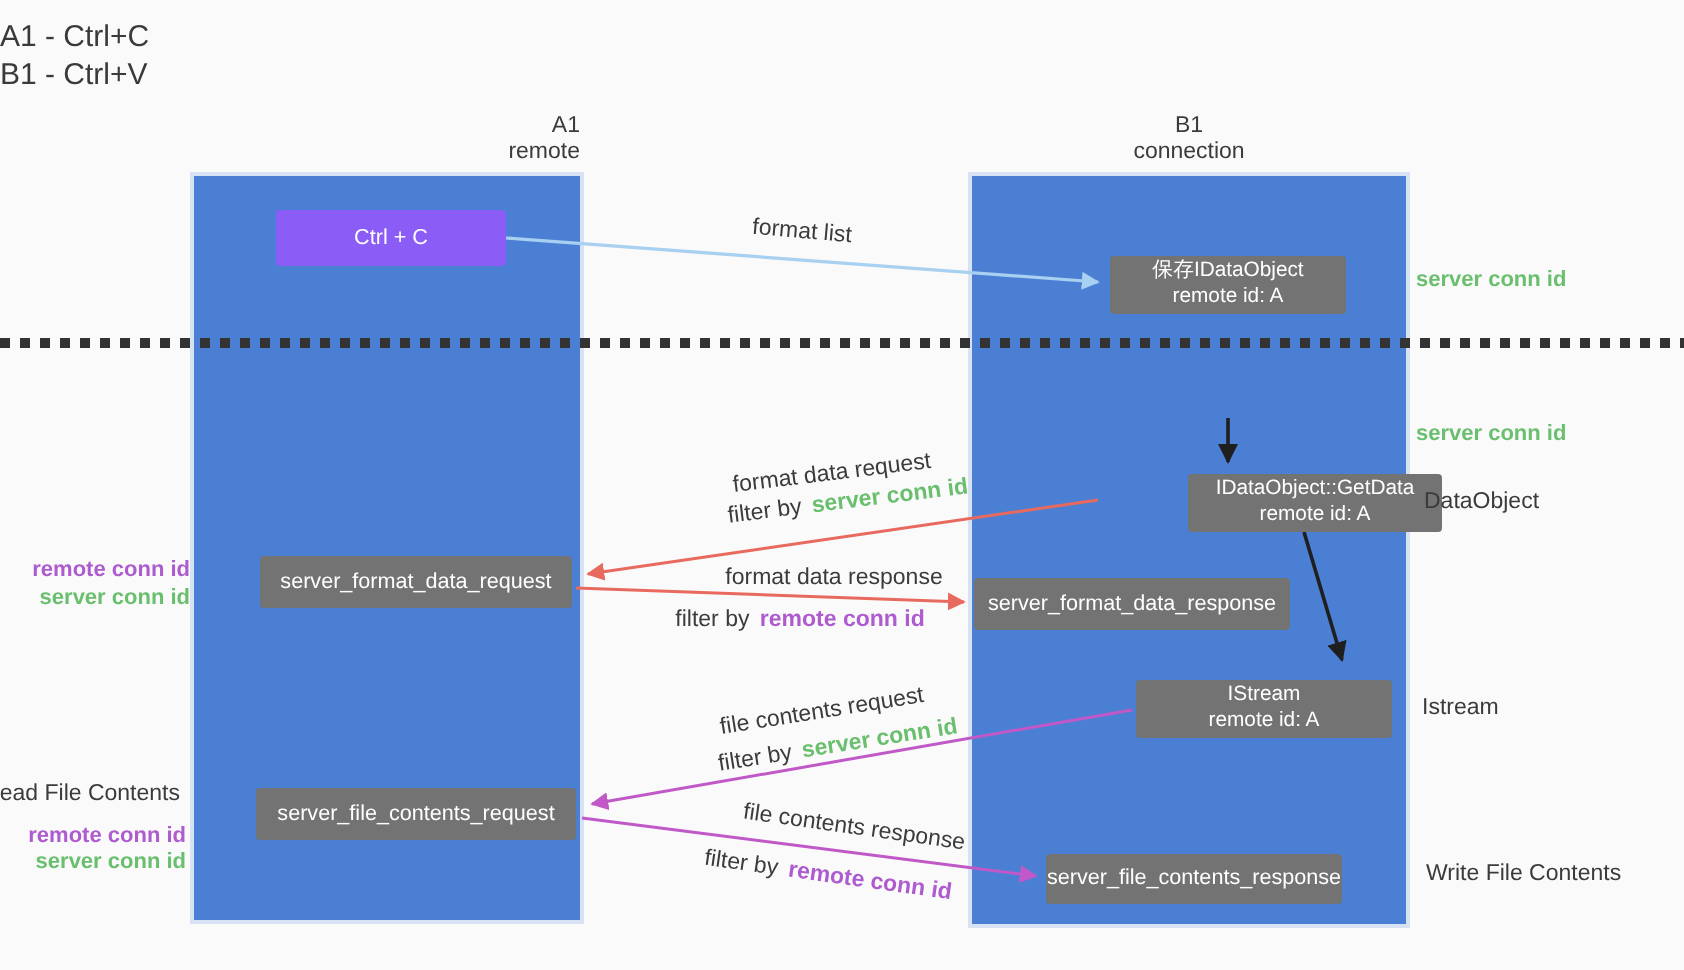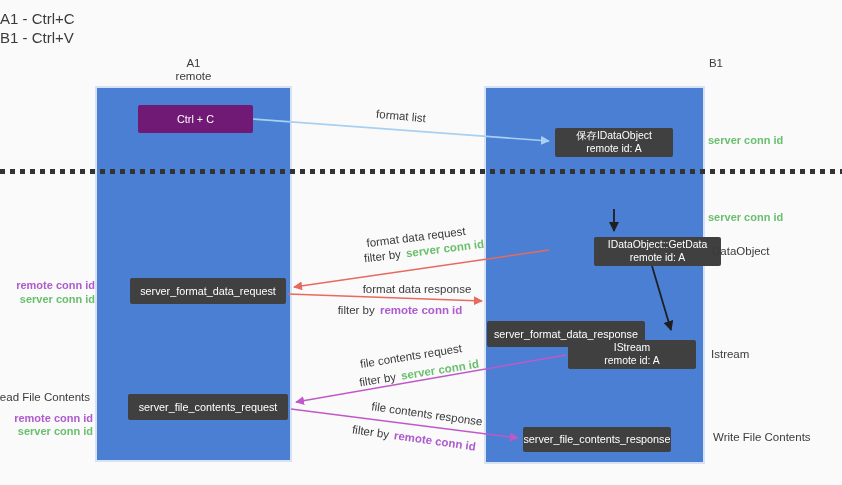--- a/index.html
+++ b/index.html
@@ -5,44 +5,44 @@
   html,body{margin:0;padding:0;}
   body{font-family:"Liberation Sans","DejaVu Sans",sans-serif;background:#fafafa;}
   .canvas{position:relative;width:842px;height:485px;background:#fafafa;overflow:hidden;}
 
   
   .title{position:absolute;left:0;top:9px;width:842px;text-align:left;
          font-size:15px;line-height:19px;color:#3a3a3a;}
 
   
   .col-header{position:absolute;top:57px;text-align:center;font-size:11.5px;line-height:13px;color:#3b3b3b;}
-  .col-header.left{left:97px;width:193px;}
-  .col-header.right{left:506px;width:217px;text-align:right;}
+  .col-header.left{left:97px;width:193px;text-align:right;}
+  .col-header.right{left:486px;width:217px;}
 
   
   .lane{position:absolute;top:88px;background:#4a7fd4;box-shadow:0 0 0 2px rgba(186,208,240,.55);}
   .lane-left{left:97px;width:193px;height:372px;}
   .lane-right{left:486px;width:217px;height:374px;}
 
   
   .divider{position:absolute;left:0;top:169px;width:842px;height:5px;
            background:repeating-linear-gradient(90deg,#333 0 5px,transparent 5px 10px);}
 
   
   .node{position:absolute;color:#fff;text-align:center;border-radius:2px;
         display:flex;flex-direction:column;justify-content:center;
         font-size:10.8px;line-height:13px;}
-  .node.green{background:#701a75;}
-  .node.orange{background:#404040;}
+  .node.green{background:#8b5cf6;}
+  .node.orange{background:#737373;}
   .n-ctrlc{left:138px;top:105px;width:115px;height:28px;}
   .n-save{left:555px;top:128px;width:118px;height:29px;font-size:10.4px;line-height:12.5px;}
   .n-ctrlv{left:555px;top:180px;width:117px;height:27px;}
   .n-getdata{left:550px;top:237px;width:127px;height:29px;font-size:10.4px;line-height:12.5px;margin-left:44px;}
   .n-fmtreq{left:130px;top:278px;width:156px;height:26px;}
-  .n-fmtres{left:487px;top:289px;width:158px;height:26px;margin-top:32px;}
+  .n-fmtres{left:487px;top:289px;width:158px;height:26px;}
   .n-istream{left:568px;top:340px;width:128px;height:29px;font-size:10.4px;line-height:12.5px;}
   .n-filereq{left:128px;top:394px;width:160px;height:26px;text-align:center;}
   .n-fileres{left:523px;top:427px;width:148px;height:25px;}
 
   
   svg.arrows{position:absolute;left:0;top:0;pointer-events:none;}
 
   
   .flabel{position:absolute;white-space:nowrap;font-size:11.5px;color:#3b3b3b;
           transform:translate(-50%,-50%) rotate(var(--r,0deg));}
@@ -65,20 +65,21 @@
     <div>A1 - Ctrl+C</div>
     <div>B1 - Ctrl+V</div>
   </div>
 
   <div class="col-header left">
     <div>A1</div>
     <div>remote</div>
   </div>
   <div class="col-header right">
     <div>B1</div>
+    <div>connection</div>
   </div>
 
   <div class="lane lane-left"></div>
   <div class="lane lane-right"></div>
 
   <div class="divider"></div>
 
   <svg class="arrows" width="842" height="485" viewBox="0 0 842 485">
     <defs>
       <marker id="m-blue" viewBox="0 0 10 10" refX="9" refY="5" markerWidth="9" markerHeight="9" orient="auto" markerUnits="userSpaceOnUse">

